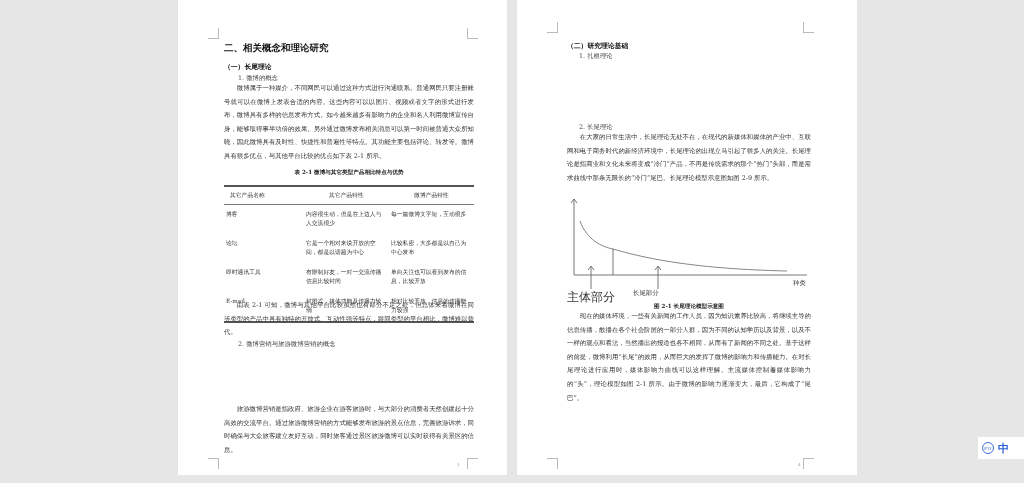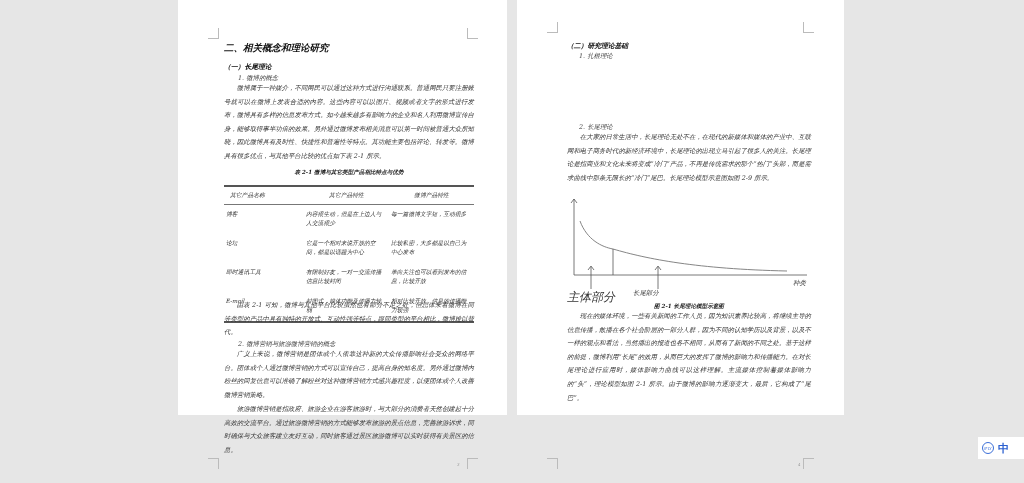--- a/index.html
+++ b/index.html
@@ -1,19 +1,19 @@
 <!DOCTYPE html>
 <html><head>
 <meta charset="utf-8">
 <style>
   html,body{margin:0;padding:0;}
   body{width:1024px;height:483px;background:#e6e6e6;position:relative;overflow:hidden;font-family:"DejaVu Serif",serif;color:#222;}
-  .page{position:absolute;top:0;height:415px;background:#fff;font-style:italic;}
+  .page{position:absolute;top:0;height:475px;background:#fff;}
   #p1{left:178px;width:329px;}
-  #p2{left:517px;width:327px;}
+  #p2{left:517px;width:327px;padding-left:13px;}
   .corner{position:absolute;width:10px;height:10px;border-color:#bbb;border-style:solid;border-width:0;}
   .c-tl{border-right-width:1px;border-bottom-width:1px;}
   .c-tr{border-left-width:1px;border-bottom-width:1px;}
   .c-bl{border-right-width:1px;border-top-width:1px;}
   .c-br{border-left-width:1px;border-top-width:1px;}
   .txt{position:absolute;font-size:6.4px;line-height:13.6px;color:#333;}
   .h1{position:absolute;font-size:9.5px;font-weight:bold;color:#111;}
   .h2{position:absolute;font-size:6.8px;font-weight:bold;color:#111;}
   .sub{position:absolute;font-size:6.4px;color:#444;}
   .para p{margin:0;text-indent:2em;text-align:justify;}
@@ -75,23 +75,20 @@
         <td>封闭式，媒体功能及传播力较弱</td>
         <td>相对比较开放，信息的传播能力较强</td>
       </tr>
     </tbody>
   </table>
 
   <div class="txt para" style="left:46px;top:299px;width:250px;">
     <p>由表 2-1 可知，微博与其他平台比较虽然也有部分不足之处，但总体来看微博在同等类型的产品中具有独特的开放式、互动性强等特点，跟同类型的平台相比，微博难以替代。</p>
   </div>
   <div class="sub" style="left:60px;top:340px;">2. 微博营销与旅游微博营销的概念</div>
-  <div class="txt para" style="left:46px;top:348px;width:250px;">
-    <p>广义上来说，微博营销是团体或个人依靠这种新的大众传播影响社会受众的网络平台。团体或个人通过微博营销的方式可以宣传自己，提高自身的知名度。另外通过微博内粉丝的回复信息可以准确了解粉丝对这种微博营销方式感兴趣程度，以便团体或个人改善微博营销策略。</p>
-  </div>
   <div class="txt para" style="left:46px;top:403px;width:250px;">
     <p>旅游微博营销是指政府、旅游企业在游客旅游时，与大部分的消费者天然创建起十分高效的交流平台。通过旅游微博营销的方式能够发布旅游的景点信息，完善旅游诉求，同时确保与大众旅客建立友好互动，同时旅客通过景区旅游微博可以实时获得有关景区的信息。</p>
   </div>
 
   <div class="pno" style="left:279px;top:462px;">3</div>
 </div>
 
 <div class="page" id="p2">
   <div class="corner c-tl" style="left:30px;top:22px;"></div>
   <div class="corner c-tr" style="left:286px;top:22px;"></div>

